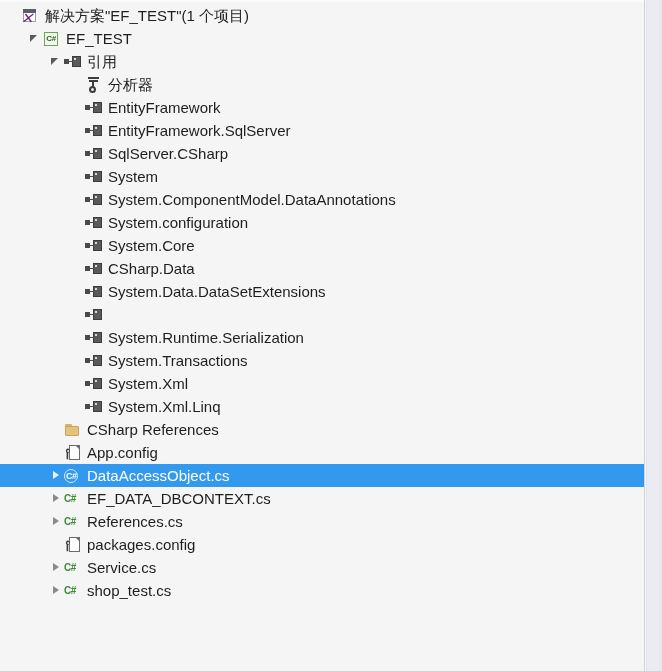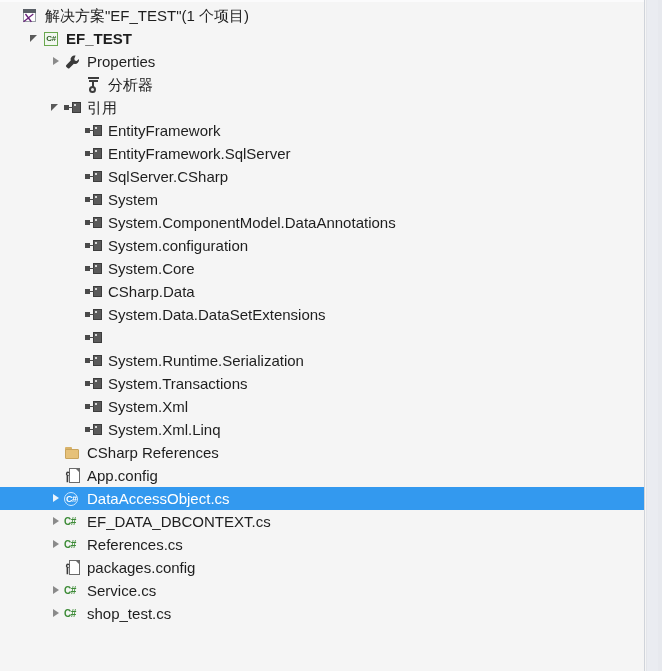--- a/index.html
+++ b/index.html
@@ -113,21 +113,21 @@
     height: 23px;
     vertical-align: top;
     position: relative;
     margin-right: 4px;
   }
   .label {
     display: inline-block;
     vertical-align: top;
     padding-left: 1px;
   }
-  .label.bold { font-weight: bold; }
+  .label.bold { font-weight: normal; }
 
   
   
   .ic-solution::before {
     content:"";
     position:absolute; left:1px; top:5px;
     width:13px; height:13px;
     border:1px solid #9aa0a6;
     background:#ffffff;
     box-sizing:border-box;
@@ -283,25 +283,22 @@
 </style>
 </head>
 <body>
 
 <div id="app">
   <div id="panel">
     <div id="top-hairline"></div>
     <div class="tree" id="tree">
         <div class="row"><span class="ind" style="width: 8px;"></span><span class="twisty"></span><span class="ico ic-solution"><span class="vs">⨉</span></span><span class="label">解决方案"EF_TEST"(1 个项目)</span></div>
         <div class="row"><span class="ind" style="width: 29px;"></span><span class="twisty expanded"></span><span class="ico ic-csproj"><span class="t">C#</span></span><span class="label bold">EF_TEST</span></div>
-        <div class="row"><span class="ind" style="width: 50px;"></span><span class="twisty collapsed"></span><span class="ico ic-wrench"><svg width="16" height="16" viewBox="0 0 16 16">
-              <path d="M10.6 1.6a4 4 0 0 0-4.9 5L1.4 10.9a1.4 1.4 0 0 0 0 2l1.2 1.2a1.4 1.4 0 0 0 2 0l4.3-4.3a4 4 0 0 0 5-4.9l-2.2 2.2-1.9-.5-.5-1.9z" fill="#3a3a3a"></path>
-            </svg></span><span class="label">Properties</span></div>
+        <div class="row"><span class="ind" style="width: 50px;"></span><span class="twisty expanded"></span><span class="ico ic-refs"><span class="blk"></span></span><span class="label">引用</span></div>
         <div class="row"><span class="ind" style="width: 71px;"></span><span class="twisty"></span><span class="ico ic-analyzer"><span class="bar b1"></span><span class="bar b2"></span><span class="bar stem"></span><span class="dot"></span></span><span class="label">分析器</span></div>
-        <div class="row"><span class="ind" style="width: 50px;"></span><span class="twisty expanded"></span><span class="ico ic-refs"><span class="blk"></span></span><span class="label">引用</span></div>
         <div class="row"><span class="ind" style="width: 71px;"></span><span class="twisty"></span><span class="ico ic-refs"><span class="blk"></span></span><span class="label">EntityFramework</span></div>
         <div class="row"><span class="ind" style="width: 71px;"></span><span class="twisty"></span><span class="ico ic-refs"><span class="blk"></span></span><span class="label">EntityFramework.SqlServer</span></div>
         <div class="row"><span class="ind" style="width: 71px;"></span><span class="twisty"></span><span class="ico ic-refs"><span class="blk"></span></span><span class="label">SqlServer.CSharp</span></div>
         <div class="row"><span class="ind" style="width: 71px;"></span><span class="twisty"></span><span class="ico ic-refs"><span class="blk"></span></span><span class="label">System</span></div>
         <div class="row"><span class="ind" style="width: 71px;"></span><span class="twisty"></span><span class="ico ic-refs"><span class="blk"></span></span><span class="label">System.ComponentModel.DataAnnotations</span></div>
         <div class="row"><span class="ind" style="width: 71px;"></span><span class="twisty"></span><span class="ico ic-refs"><span class="blk"></span></span><span class="label">System.configuration</span></div>
         <div class="row"><span class="ind" style="width: 71px;"></span><span class="twisty"></span><span class="ico ic-refs"><span class="blk"></span></span><span class="label">System.Core</span></div>
         <div class="row"><span class="ind" style="width: 71px;"></span><span class="twisty"></span><span class="ico ic-refs"><span class="blk"></span></span><span class="label">CSharp.Data</span></div>
         <div class="row"><span class="ind" style="width: 71px;"></span><span class="twisty"></span><span class="ico ic-refs"><span class="blk"></span></span><span class="label">System.Data.DataSetExtensions</span></div>
         <div class="row"><span class="ind" style="width: 71px;"></span><span class="twisty"></span><span class="ico ic-refs"><span class="blk"></span></span></div>

